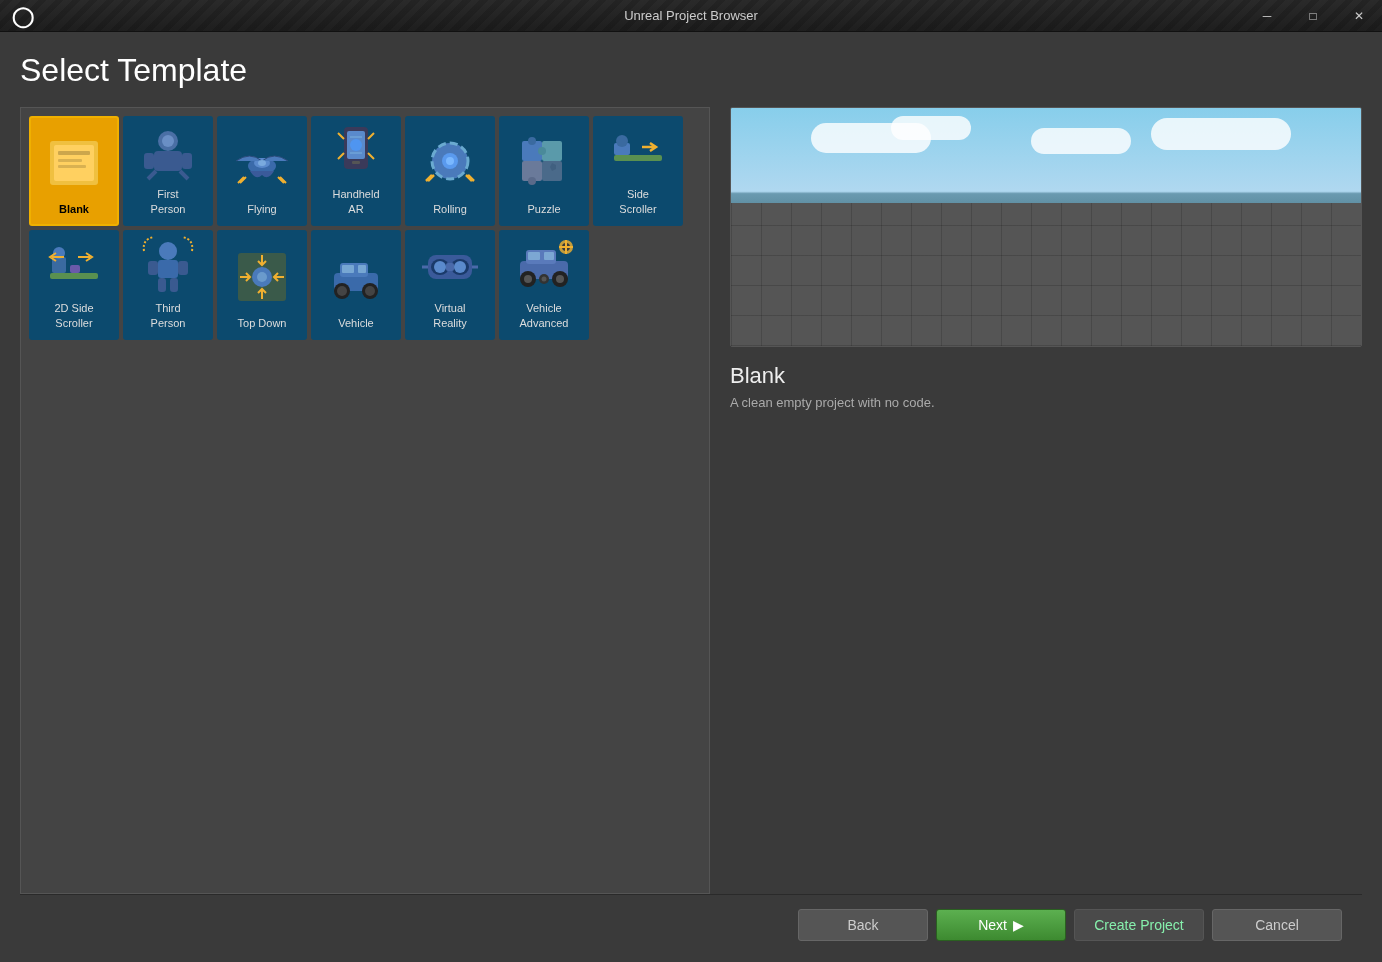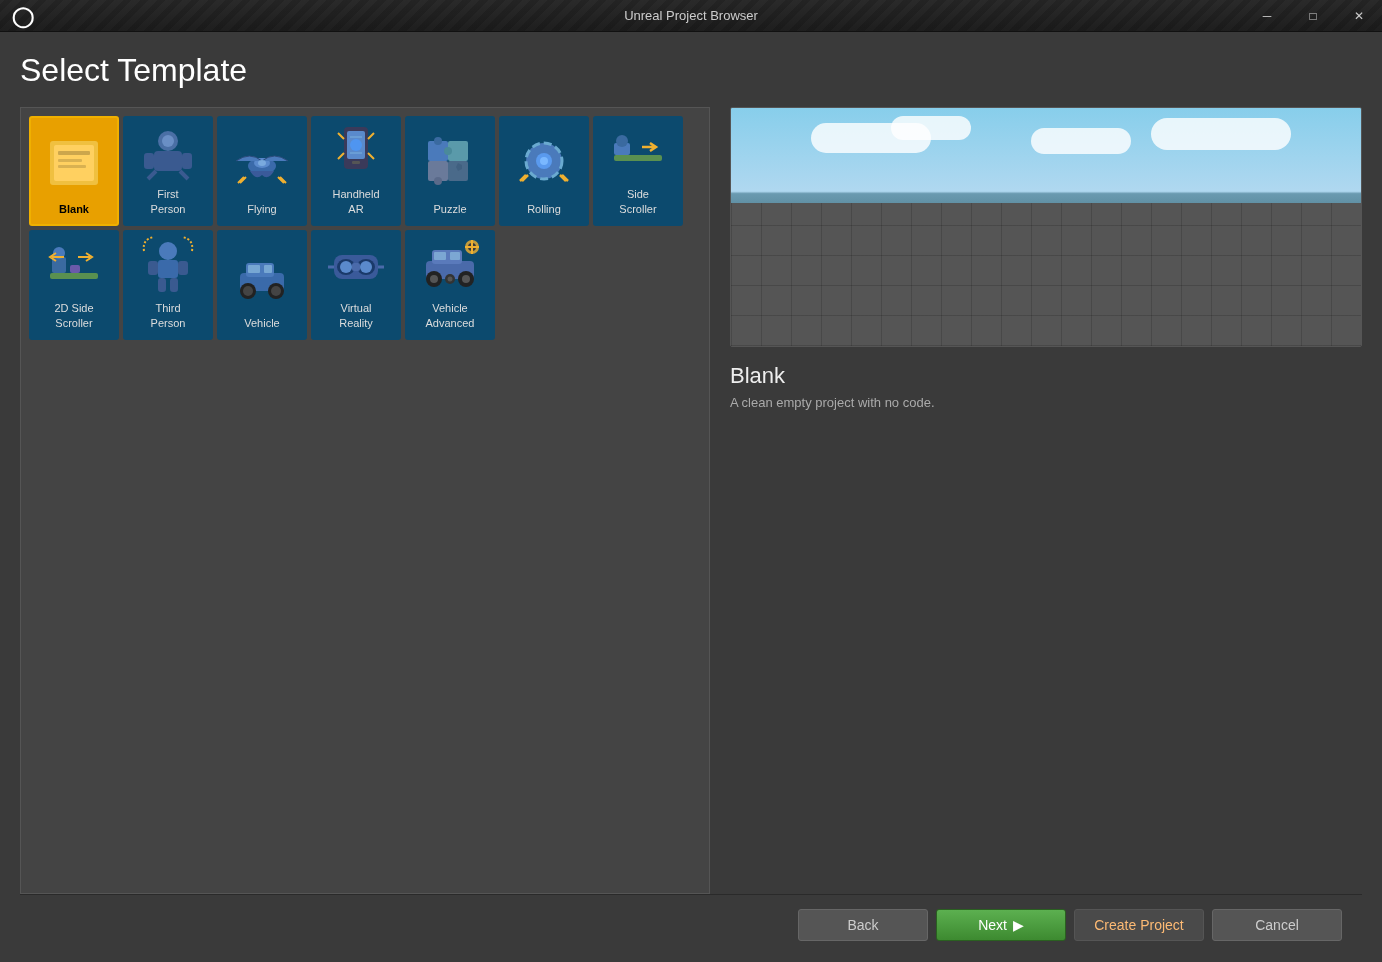--- a/index.html
+++ b/index.html
@@ -241,21 +241,21 @@
       color: #ccc;
       border: 1px solid #666;
     }
     .btn-green {
       background: linear-gradient(to bottom, #5cb050, #3d8a30);
       color: #fff;
       border: 1px solid #2a6020;
     }
     .btn-disabled {
       background: #4a4a4a;
-      color: #fdba74;
+      color: #86efac;
       border: 1px solid #555;
       cursor: not-allowed;
     }
 
     
     .tmpl-svg {
       width: 64px;
       height: 64px;
     }
   </style>
@@ -336,52 +336,52 @@
               <path d="M14 14 L20 20 M50 14 L44 20" stroke="#f0b030" stroke-width="2"></path>
               <path d="M14 40 L20 34 M50 40 L44 34" stroke="#f0b030" stroke-width="2"></path>
             </svg>
           </div>
           <span class="template-label">Handheld<br>AR</span>
         </div>
 
         <div class="template-item">
           <div class="template-icon">
             <svg class="tmpl-svg" viewBox="0 0 64 64">
+              <circle cx="32" cy="30" r="18" fill="#4a7abb"></circle>
+              <circle cx="32" cy="30" r="18" fill="none" stroke="#6aaad0" stroke-width="3" stroke-dasharray="8 4"></circle>
+              <circle cx="32" cy="30" r="8" fill="#5a9aee"></circle>
+              <circle cx="32" cy="30" r="4" fill="#7ab8ff"></circle>
+
+              <path d="M14 44 L8 50 M16 44 L10 50" stroke="#f0b030" stroke-width="2.5"></path>
+              <path d="M50 44 L56 50 M48 44 L54 50" stroke="#f0b030" stroke-width="2.5"></path>
+            </svg>
+          </div>
+          <span class="template-label">Rolling</span>
+        </div>
+
+        <div class="template-item">
+          <div class="template-icon">
+            <svg class="tmpl-svg" viewBox="0 0 64 64">
               <rect x="10" y="10" width="20" height="20" rx="2" fill="#4a7abb"></rect>
               <circle cx="20" cy="10" r="4" fill="#3a6aa0"></circle>
               <rect x="30" y="10" width="20" height="20" rx="2" fill="#5a9aaa"></rect>
               <circle cx="30" cy="20" r="4" fill="#4a8a9a"></circle>
               <rect x="10" y="30" width="20" height="20" rx="2" fill="#6a7a9a"></rect>
               <circle cx="20" cy="50" r="4" fill="#5a6a8a"></circle>
               <rect x="30" y="30" width="20" height="20" rx="2" fill="#4a6a8a"></rect>
 
               <path d="M38 36 L40 32 L44 34 L44 38 L40 40 Z" fill="#3a5a7a" opacity="0.6"></path>
             </svg>
           </div>
           <span class="template-label">Puzzle</span>
         </div>
 
         <div class="template-item">
           <div class="template-icon">
             <svg class="tmpl-svg" viewBox="0 0 64 64">
-              <circle cx="32" cy="30" r="18" fill="#4a7abb"></circle>
-              <circle cx="32" cy="30" r="18" fill="none" stroke="#6aaad0" stroke-width="3" stroke-dasharray="8 4"></circle>
-              <circle cx="32" cy="30" r="8" fill="#5a9aee"></circle>
-              <circle cx="32" cy="30" r="4" fill="#7ab8ff"></circle>
-
-              <path d="M14 44 L8 50 M16 44 L10 50" stroke="#f0b030" stroke-width="2.5"></path>
-              <path d="M50 44 L56 50 M48 44 L54 50" stroke="#f0b030" stroke-width="2.5"></path>
-            </svg>
-          </div>
-          <span class="template-label">Rolling</span>
-        </div>
-
-        <div class="template-item">
-          <div class="template-icon">
-            <svg class="tmpl-svg" viewBox="0 0 64 64">
               <rect x="8" y="36" width="48" height="6" rx="2" fill="#5a9050"></rect>
               <rect x="8" y="24" width="16" height="12" rx="2" fill="#4a7abb"></rect>
               <circle cx="16" cy="22" r="6" fill="#3a6aa0"></circle>
 
               <path d="M36 28 L48 28 M44 24 L50 28 L44 32" stroke="#f0b030" stroke-width="2.5" fill="none"></path>
             </svg>
           </div>
           <span class="template-label">Side<br>Scroller</span>
         </div>
 
@@ -410,20 +410,35 @@
               <rect x="22" y="45" width="8" height="14" rx="3" fill="#3a5a90"></rect>
               <rect x="34" y="45" width="8" height="14" rx="3" fill="#3a5a90"></rect>
 
               <path d="M8 18 Q6 6 18 4" stroke="#f0b030" stroke-width="2" fill="none" stroke-dasharray="2 2"></path>
               <path d="M56 18 Q58 6 46 4" stroke="#f0b030" stroke-width="2" fill="none" stroke-dasharray="2 2"></path>
             </svg>
           </div>
           <span class="template-label">Third<br>Person</span>
         </div>
 
+        <div class="template-item">
+          <div class="template-icon">
+            <svg class="tmpl-svg" viewBox="0 0 64 64">
+              <rect x="8" y="8" width="48" height="48" rx="3" fill="#3a5a4a"></rect>
+              <circle cx="32" cy="32" r="10" fill="#4a7abb"></circle>
+              <circle cx="32" cy="32" r="5" fill="#6a9acc"></circle>
+
+              <path d="M32 10 L32 20 M28 16 L32 20 L36 16" stroke="#f0b030" stroke-width="2" fill="none"></path>
+              <path d="M32 54 L32 44 M28 48 L32 44 L36 48" stroke="#f0b030" stroke-width="2" fill="none"></path>
+              <path d="M10 32 L20 32 M16 28 L20 32 L16 36" stroke="#f0b030" stroke-width="2" fill="none"></path>
+              <path d="M54 32 L44 32 M48 28 L44 32 L48 36" stroke="#f0b030" stroke-width="2" fill="none"></path>
+            </svg>
+          </div>
+          <span class="template-label">Top Down</span>
+        </div>
 
 
         <div class="template-item">
           <div class="template-icon">
             <svg class="tmpl-svg" viewBox="0 0 64 64">
               <rect x="10" y="28" width="44" height="18" rx="4" fill="#3a6aaa"></rect>
               <rect x="16" y="18" width="28" height="14" rx="3" fill="#4a7abb"></rect>
               <rect x="18" y="20" width="12" height="8" rx="1" fill="#8abadd" opacity="0.7"></rect>
               <rect x="34" y="20" width="8" height="8" rx="1" fill="#8abadd" opacity="0.7"></rect>
               <circle cx="18" cy="46" r="8" fill="#222"></circle>

